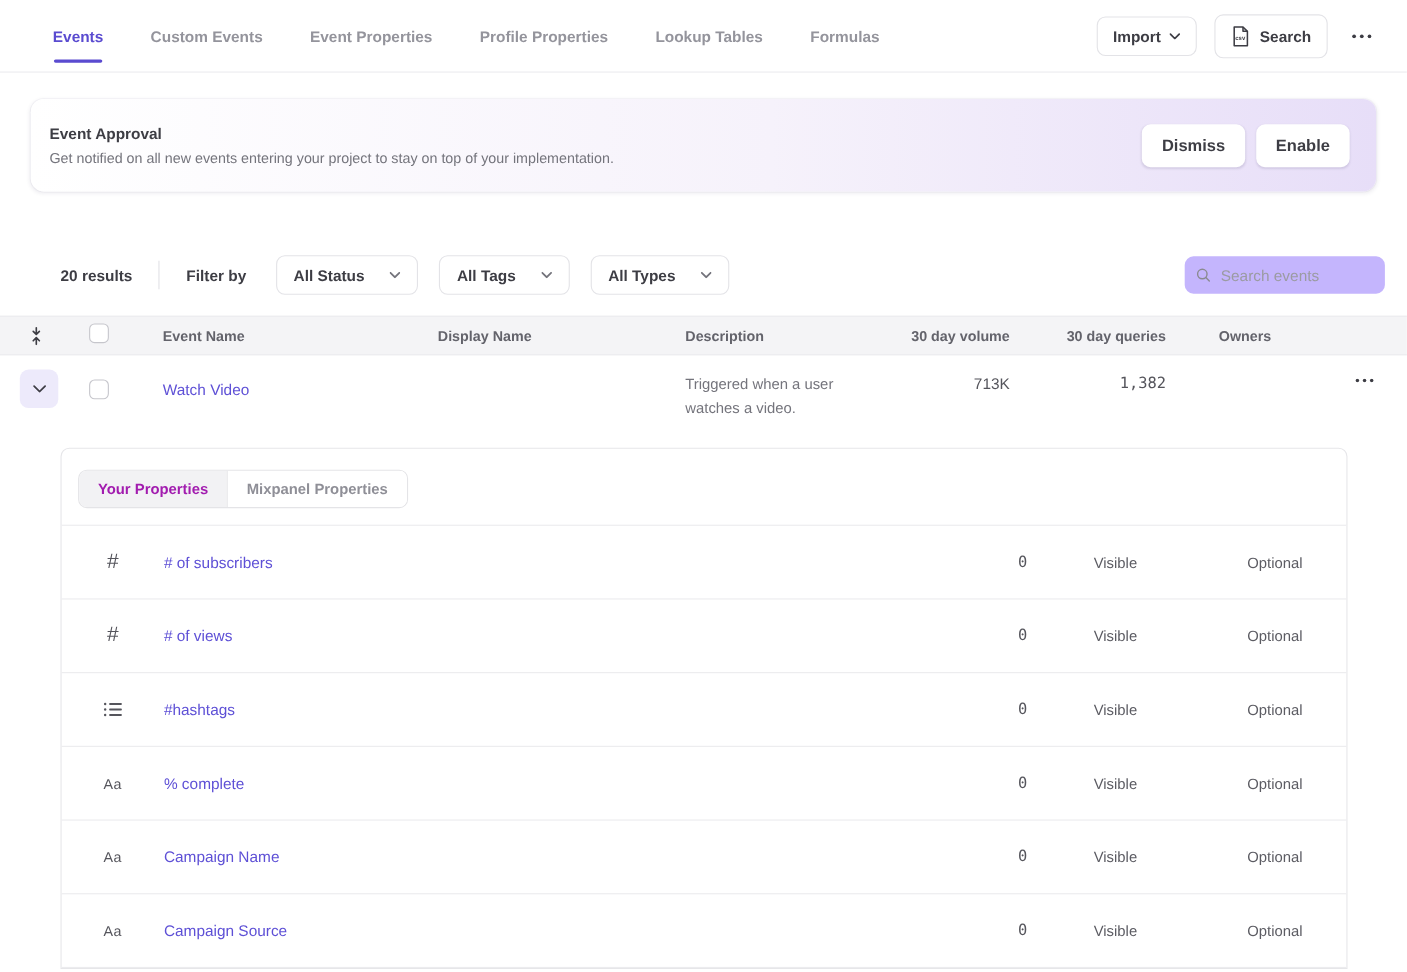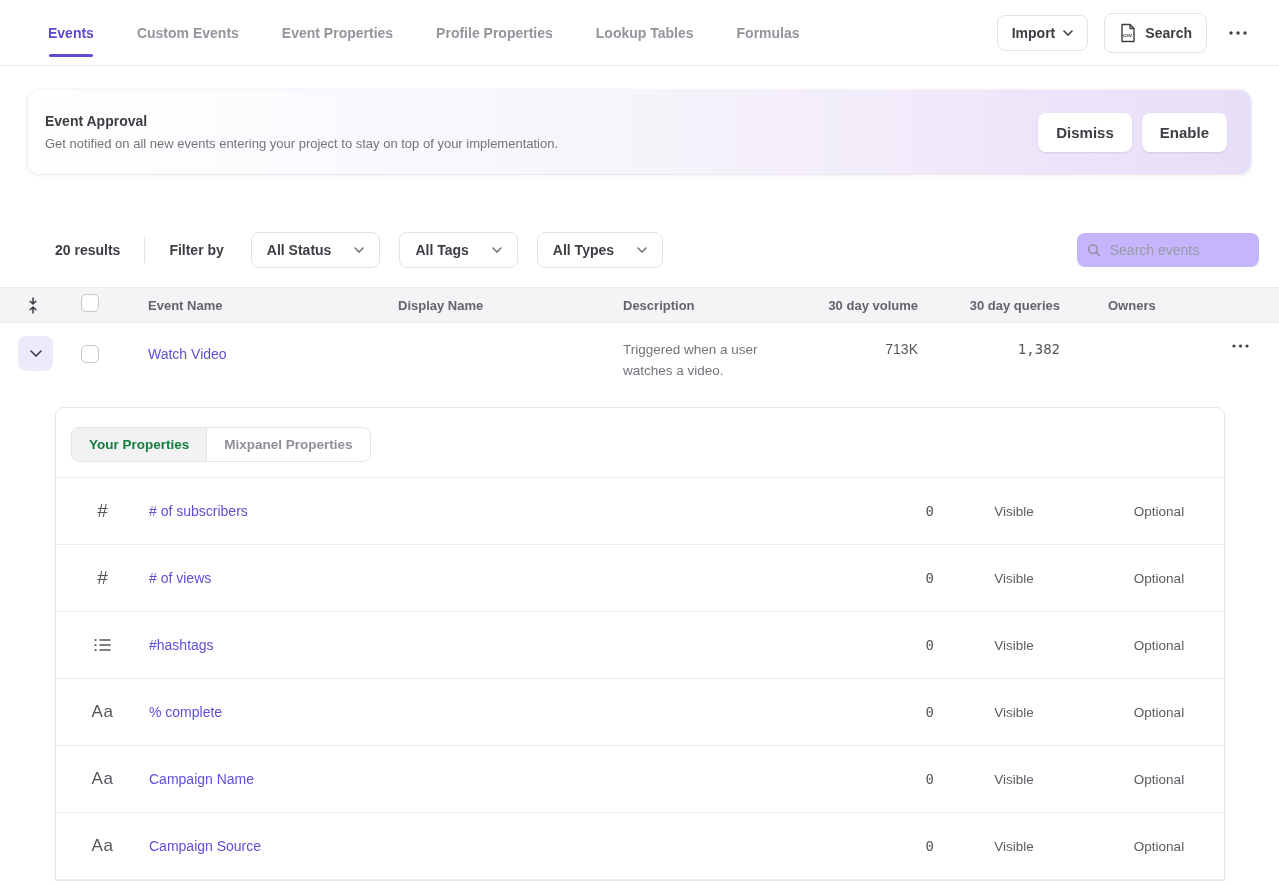--- a/index.html
+++ b/index.html
@@ -72,29 +72,29 @@
   .cell-vol { font-family:"Liberation Sans", sans-serif; }
   .row-dots { margin-left:8px; padding-top:4px; }
 
   
   .panel { margin:12px 54px 0 55px; border:1px solid #e6e6e9; border-radius:8px 8px 0 0;
     background:#fff; }
   .panel-tabs-row { padding:19px 0 15px 15px; border-bottom:1px solid #ececee; }
   .seg-group { display:inline-flex; border:1px solid #e4e4e7; border-radius:8px; overflow:hidden; }
   .seg { padding:9px 17px; font-size:13.5px; cursor:pointer; background:#fff; color:#8f8f97;
     font-weight:700; border:none; font-family:"Liberation Sans", sans-serif; }
-  .seg.active { background:#f2f2f4; color:#15803d; }
+  .seg.active { background:#f2f2f4; color:#a21caf; }
   .seg + .seg { border-left:1px solid #e4e4e7; }
 
   .prop-row { display:grid; grid-template-columns:93px 1fr 100px 160px 130px;
     align-items:center; height:67px; border-bottom:1px solid #ececee; }
   .prop-row:last-child { border-bottom:1px solid #ececee; }
   .prop-icon { justify-self:center; color:#55555c; }
   .glyph-num { font-size:19px; font-weight:400; }
-  .glyph-text { font-size:17px; font-weight:500; letter-spacing:.5px; }
+  .glyph-text { font-size:13px; font-weight:500; letter-spacing:.5px; }
   .prop-name { font-size:14px; color:#5e50d6; text-decoration:none; cursor:pointer; }
   .prop-zero { font-size:14px; color:#55555c; text-align:right;
     font-family:"DejaVu Sans Mono", monospace; }
   .prop-meta { font-size:13.5px; color:#5c5c63; text-align:center; }
 
   svg { display:block; }
 </style>
 </head>
 <body>
 

